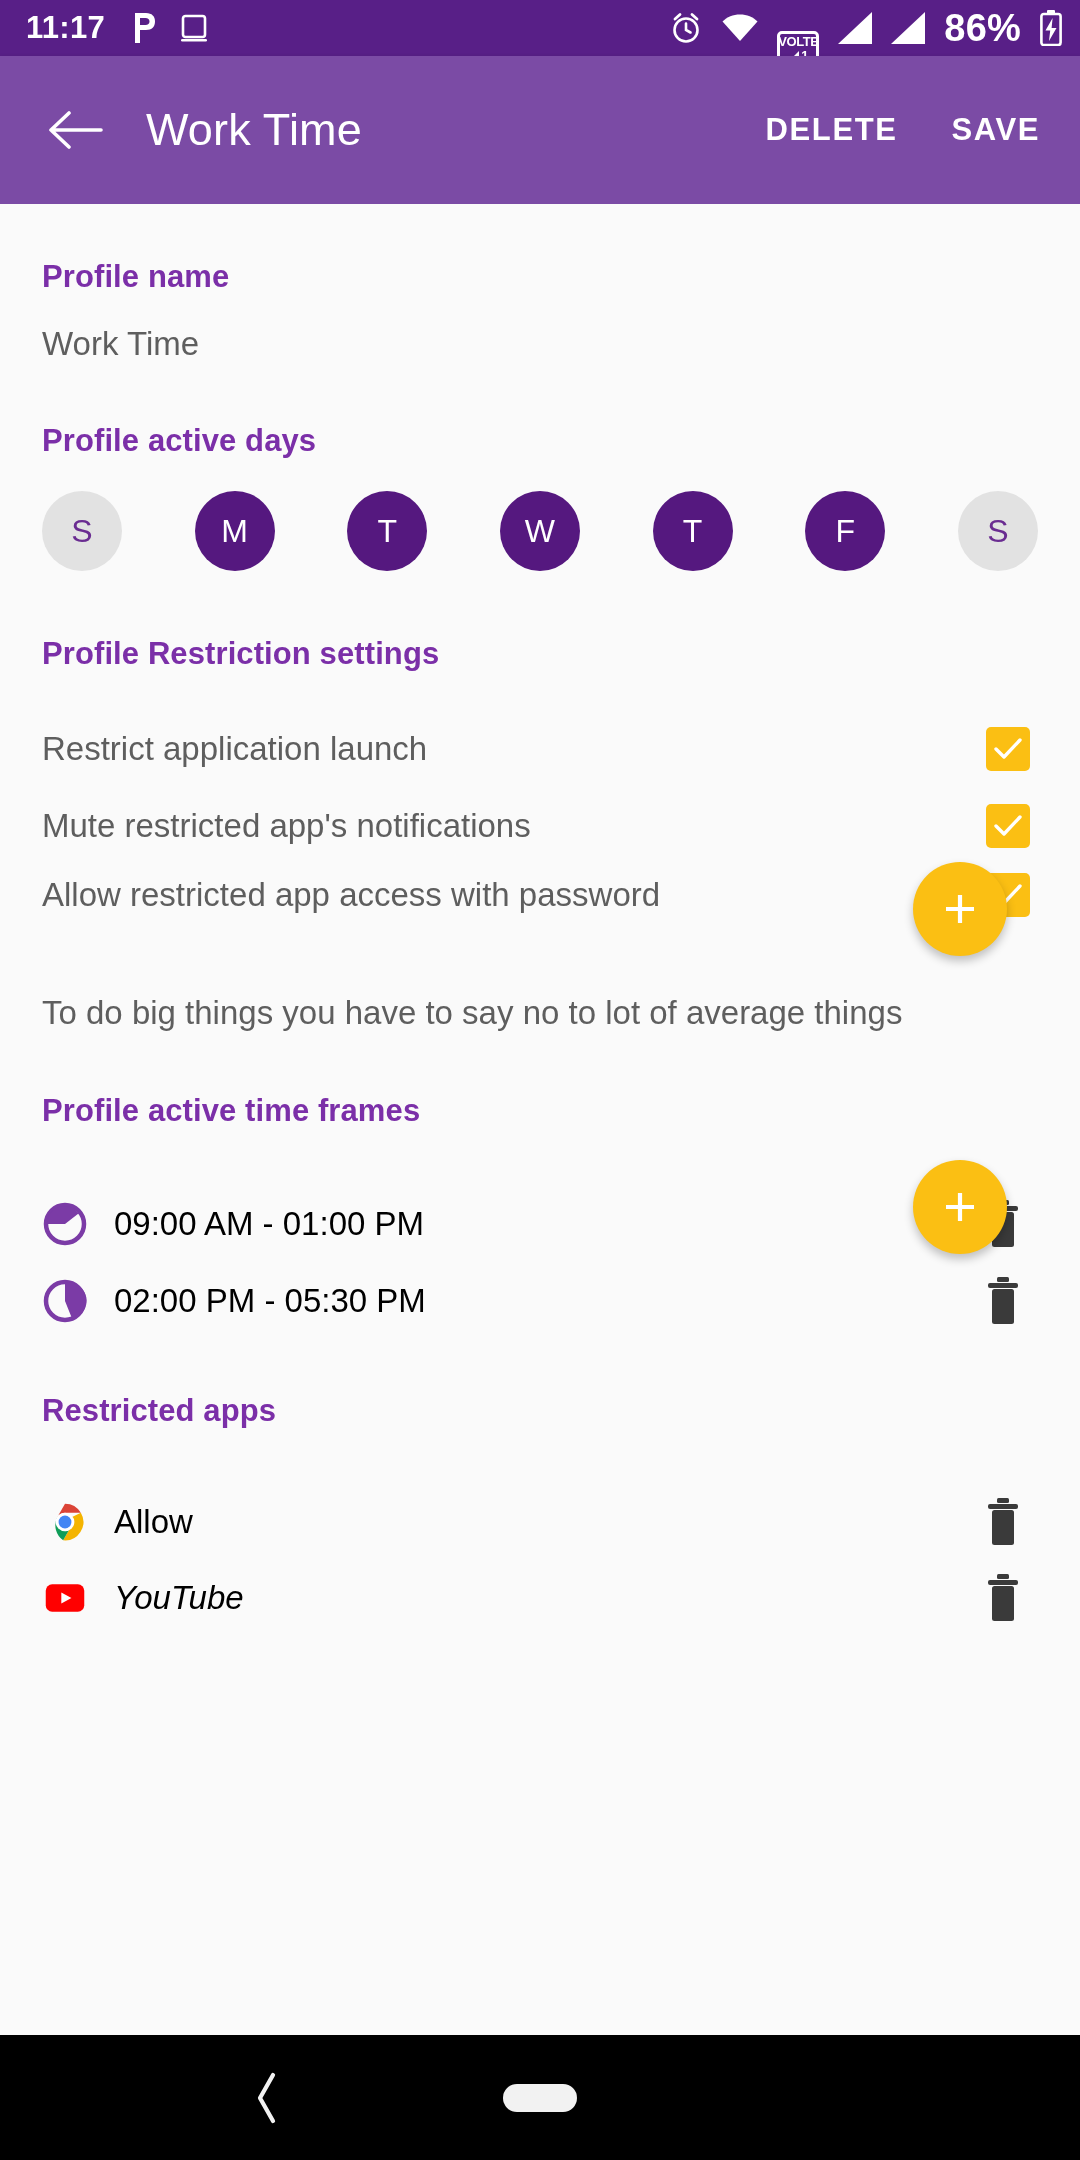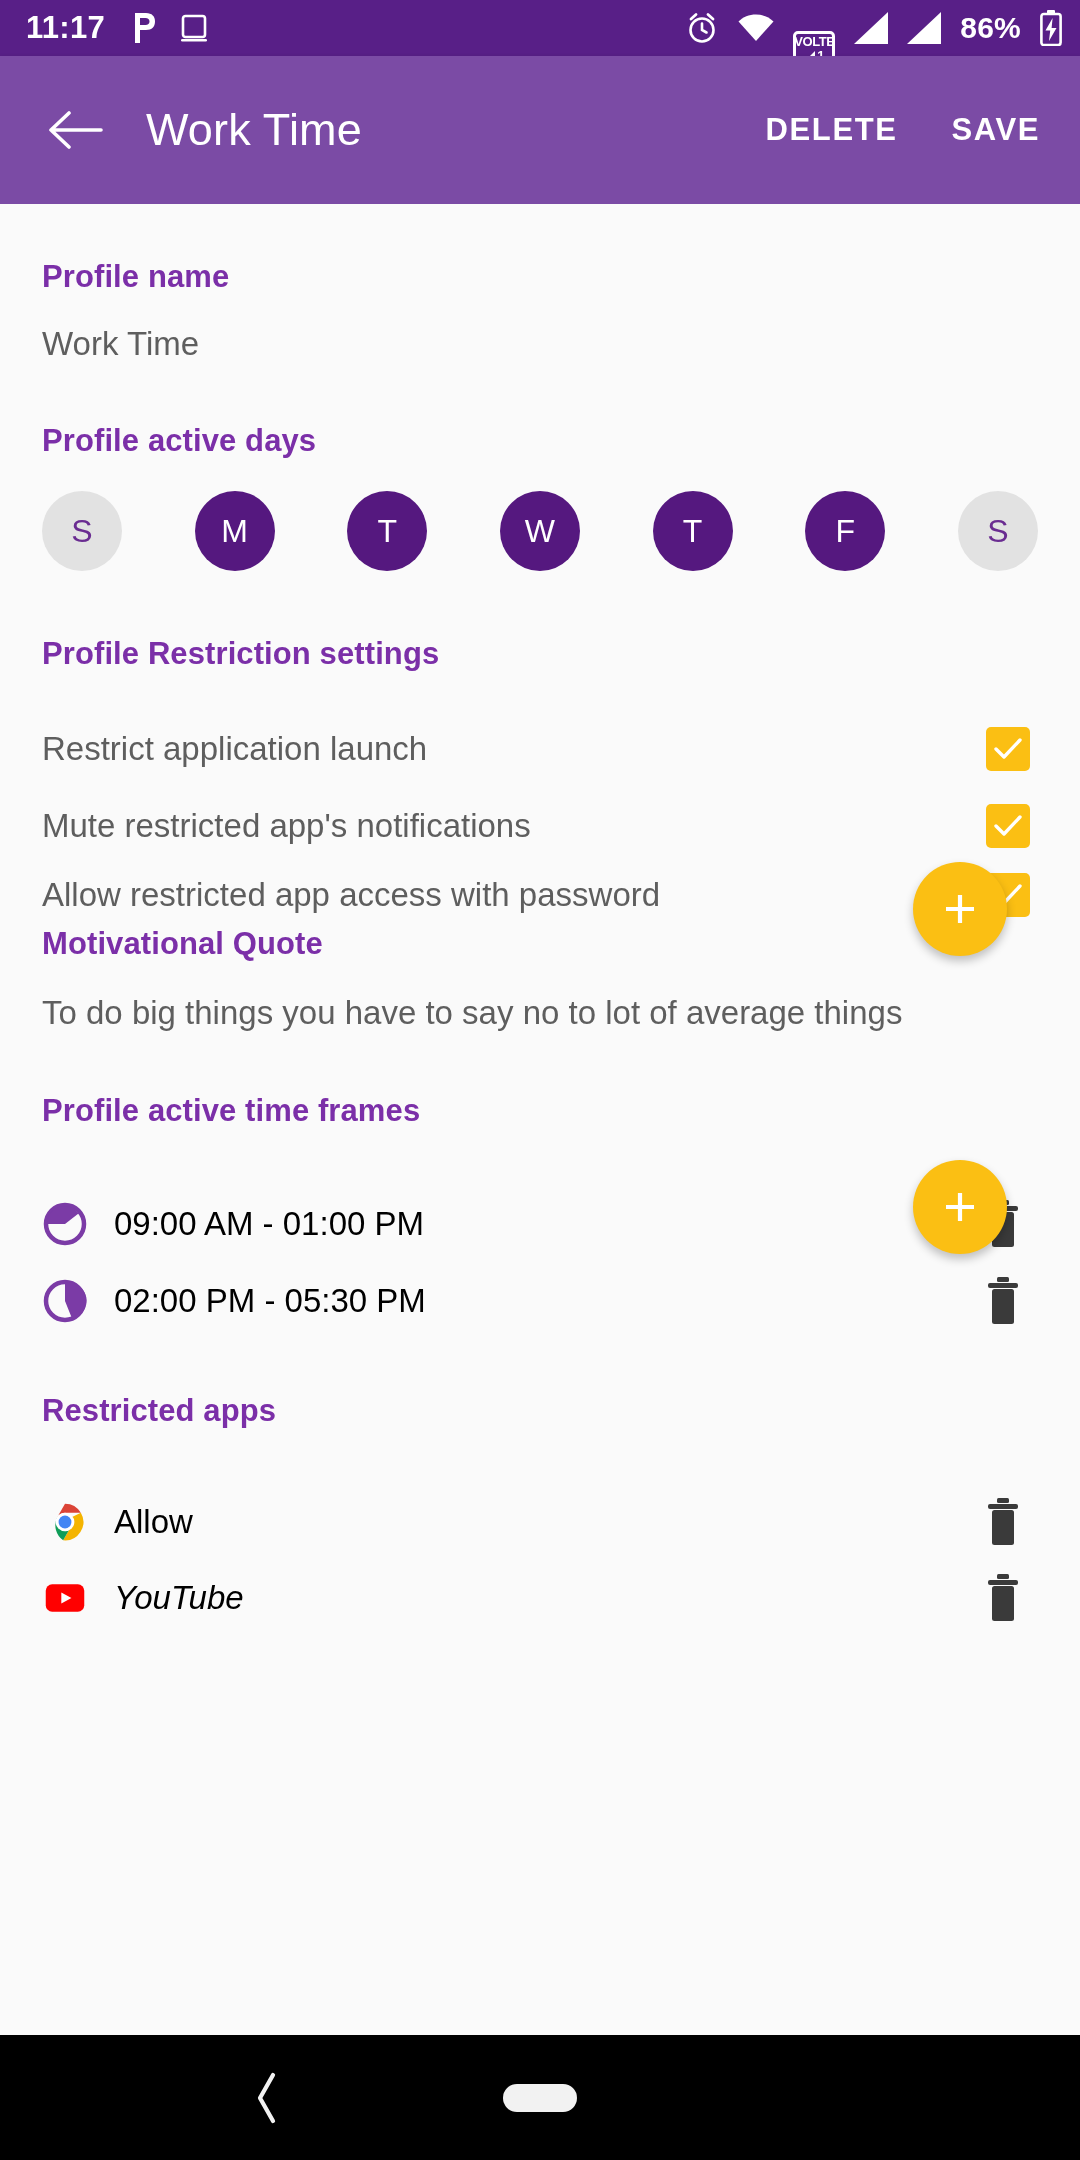--- a/index.html
+++ b/index.html
@@ -14,21 +14,21 @@
   
   .status-bar{
     position:absolute; top:0; left:0; width:1080px; height:56px;
     background:#581F87; display:flex; align-items:center;
     padding:0 18px 0 26px; color:#fff;text-align:center;
   }
   .status-clock{ font-size:31px; font-weight:600; letter-spacing:0.3px; }
   .status-left-icons{ display:flex; align-items:center; gap:22px; margin-left:26px; }
   .status-spacer{ flex:1; }
   .status-right-icons{ display:flex; align-items:center; gap:19px; }
-  .status-battery-text{ font-size:30px; font-weight:700; letter-spacing:0.2px; }
+  .status-battery-text{ font-size:38px; font-weight:700; letter-spacing:0.2px; }
 
   .ic{ display:block; }
 
   
   .volte{
     width:42px; height:34px; border:3px solid #fff; border-radius:5px;
     display:flex; flex-direction:column; align-items:center; justify-content:center;
     line-height:1; overflow:hidden;margin-top:40px;
   }
   .volte-top{ font-size:13px; font-weight:700; letter-spacing:-0.4px; margin-bottom:1px; }
@@ -266,21 +266,20 @@
 
     <div class="check-row check-row-3">
       <span class="body-text">Allow restricted app access with password</span>
       <span class="checkbox">
         <svg class="ic" width="30" height="24" viewBox="0 0 30 24">
           <path d="M3 12 L11 20 L27 3" fill="none" stroke="#fff" stroke-width="3.4" stroke-linecap="round" stroke-linejoin="round"></path>
         </svg>
       </span>
     </div>
 
-    <div class="section-label quote-label">Motivational Quote</div>
     <div class="body-text quote-text">To do big things you have to say no to lot of average things</div>
 
     <div class="section-label tf-label">Profile active time frames</div>
     <div class="fab fab-tf">
       <svg class="ic" width="40" height="40" viewBox="0 0 40 40">
         <path d="M20 6 L20 34 M6 20 L34 20" stroke="#fff" stroke-width="4.2" stroke-linecap="butt"></path>
       </svg>
     </div>
 
     <div class="list-row row-tf-1">

